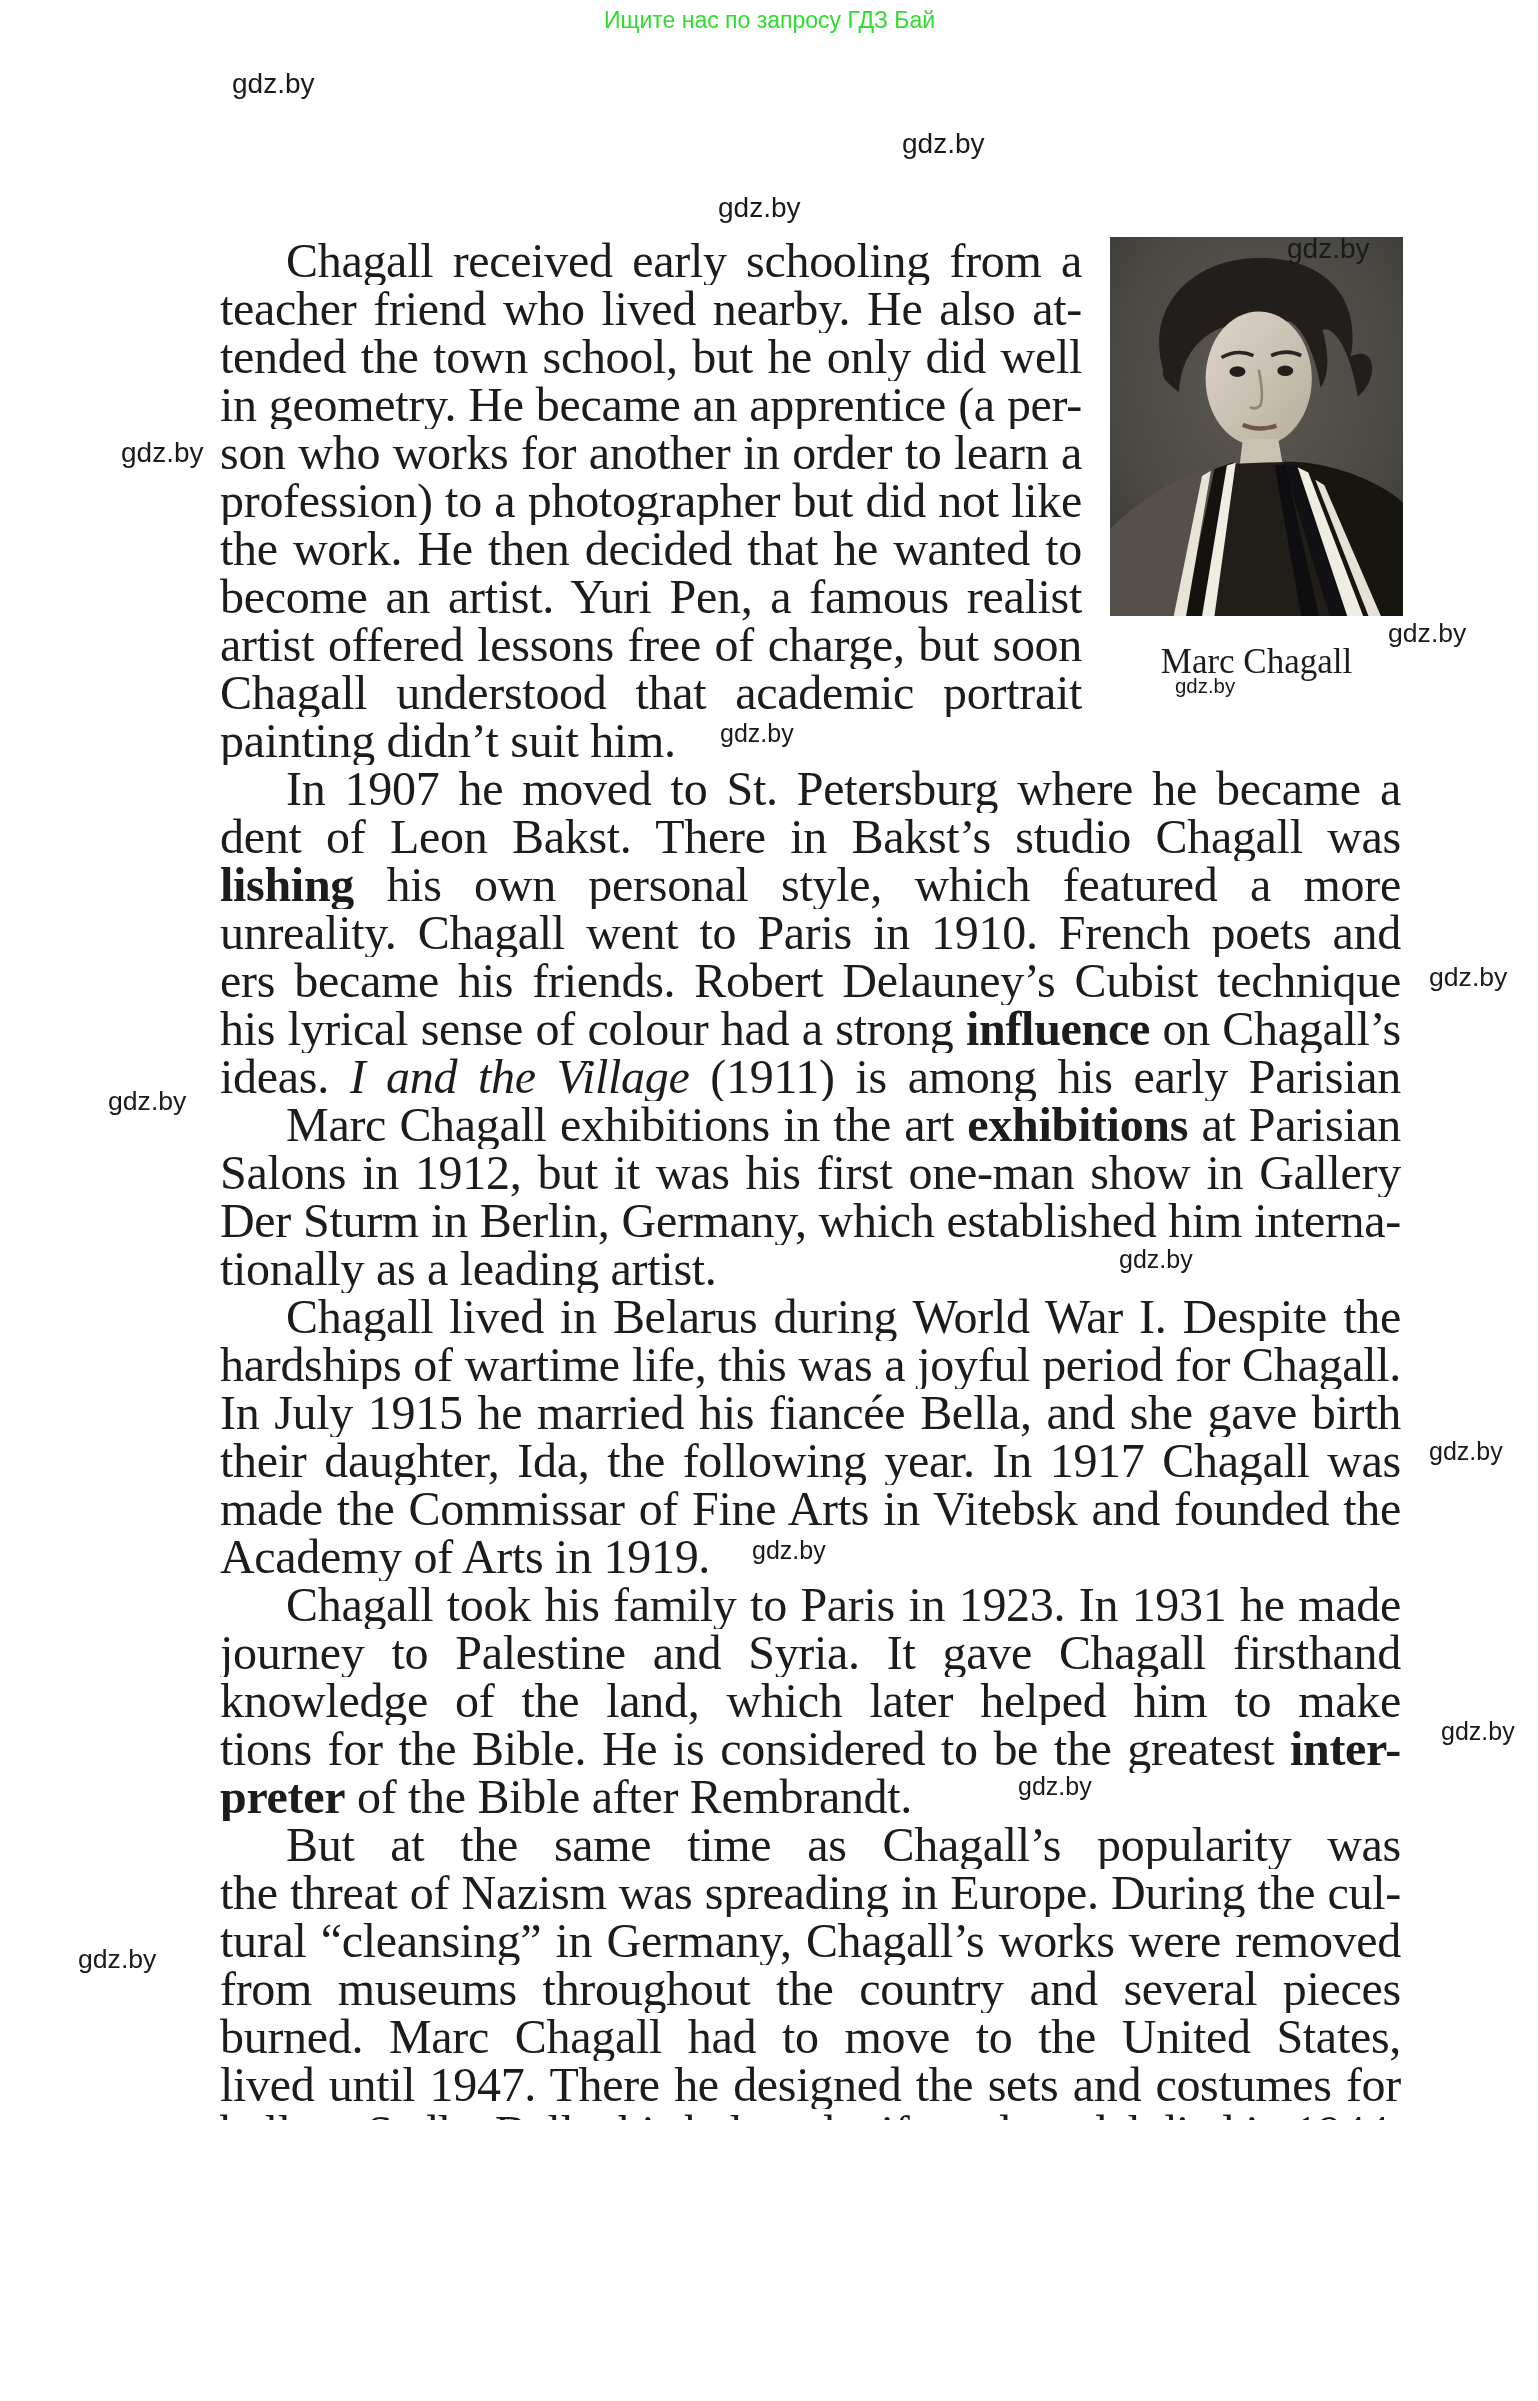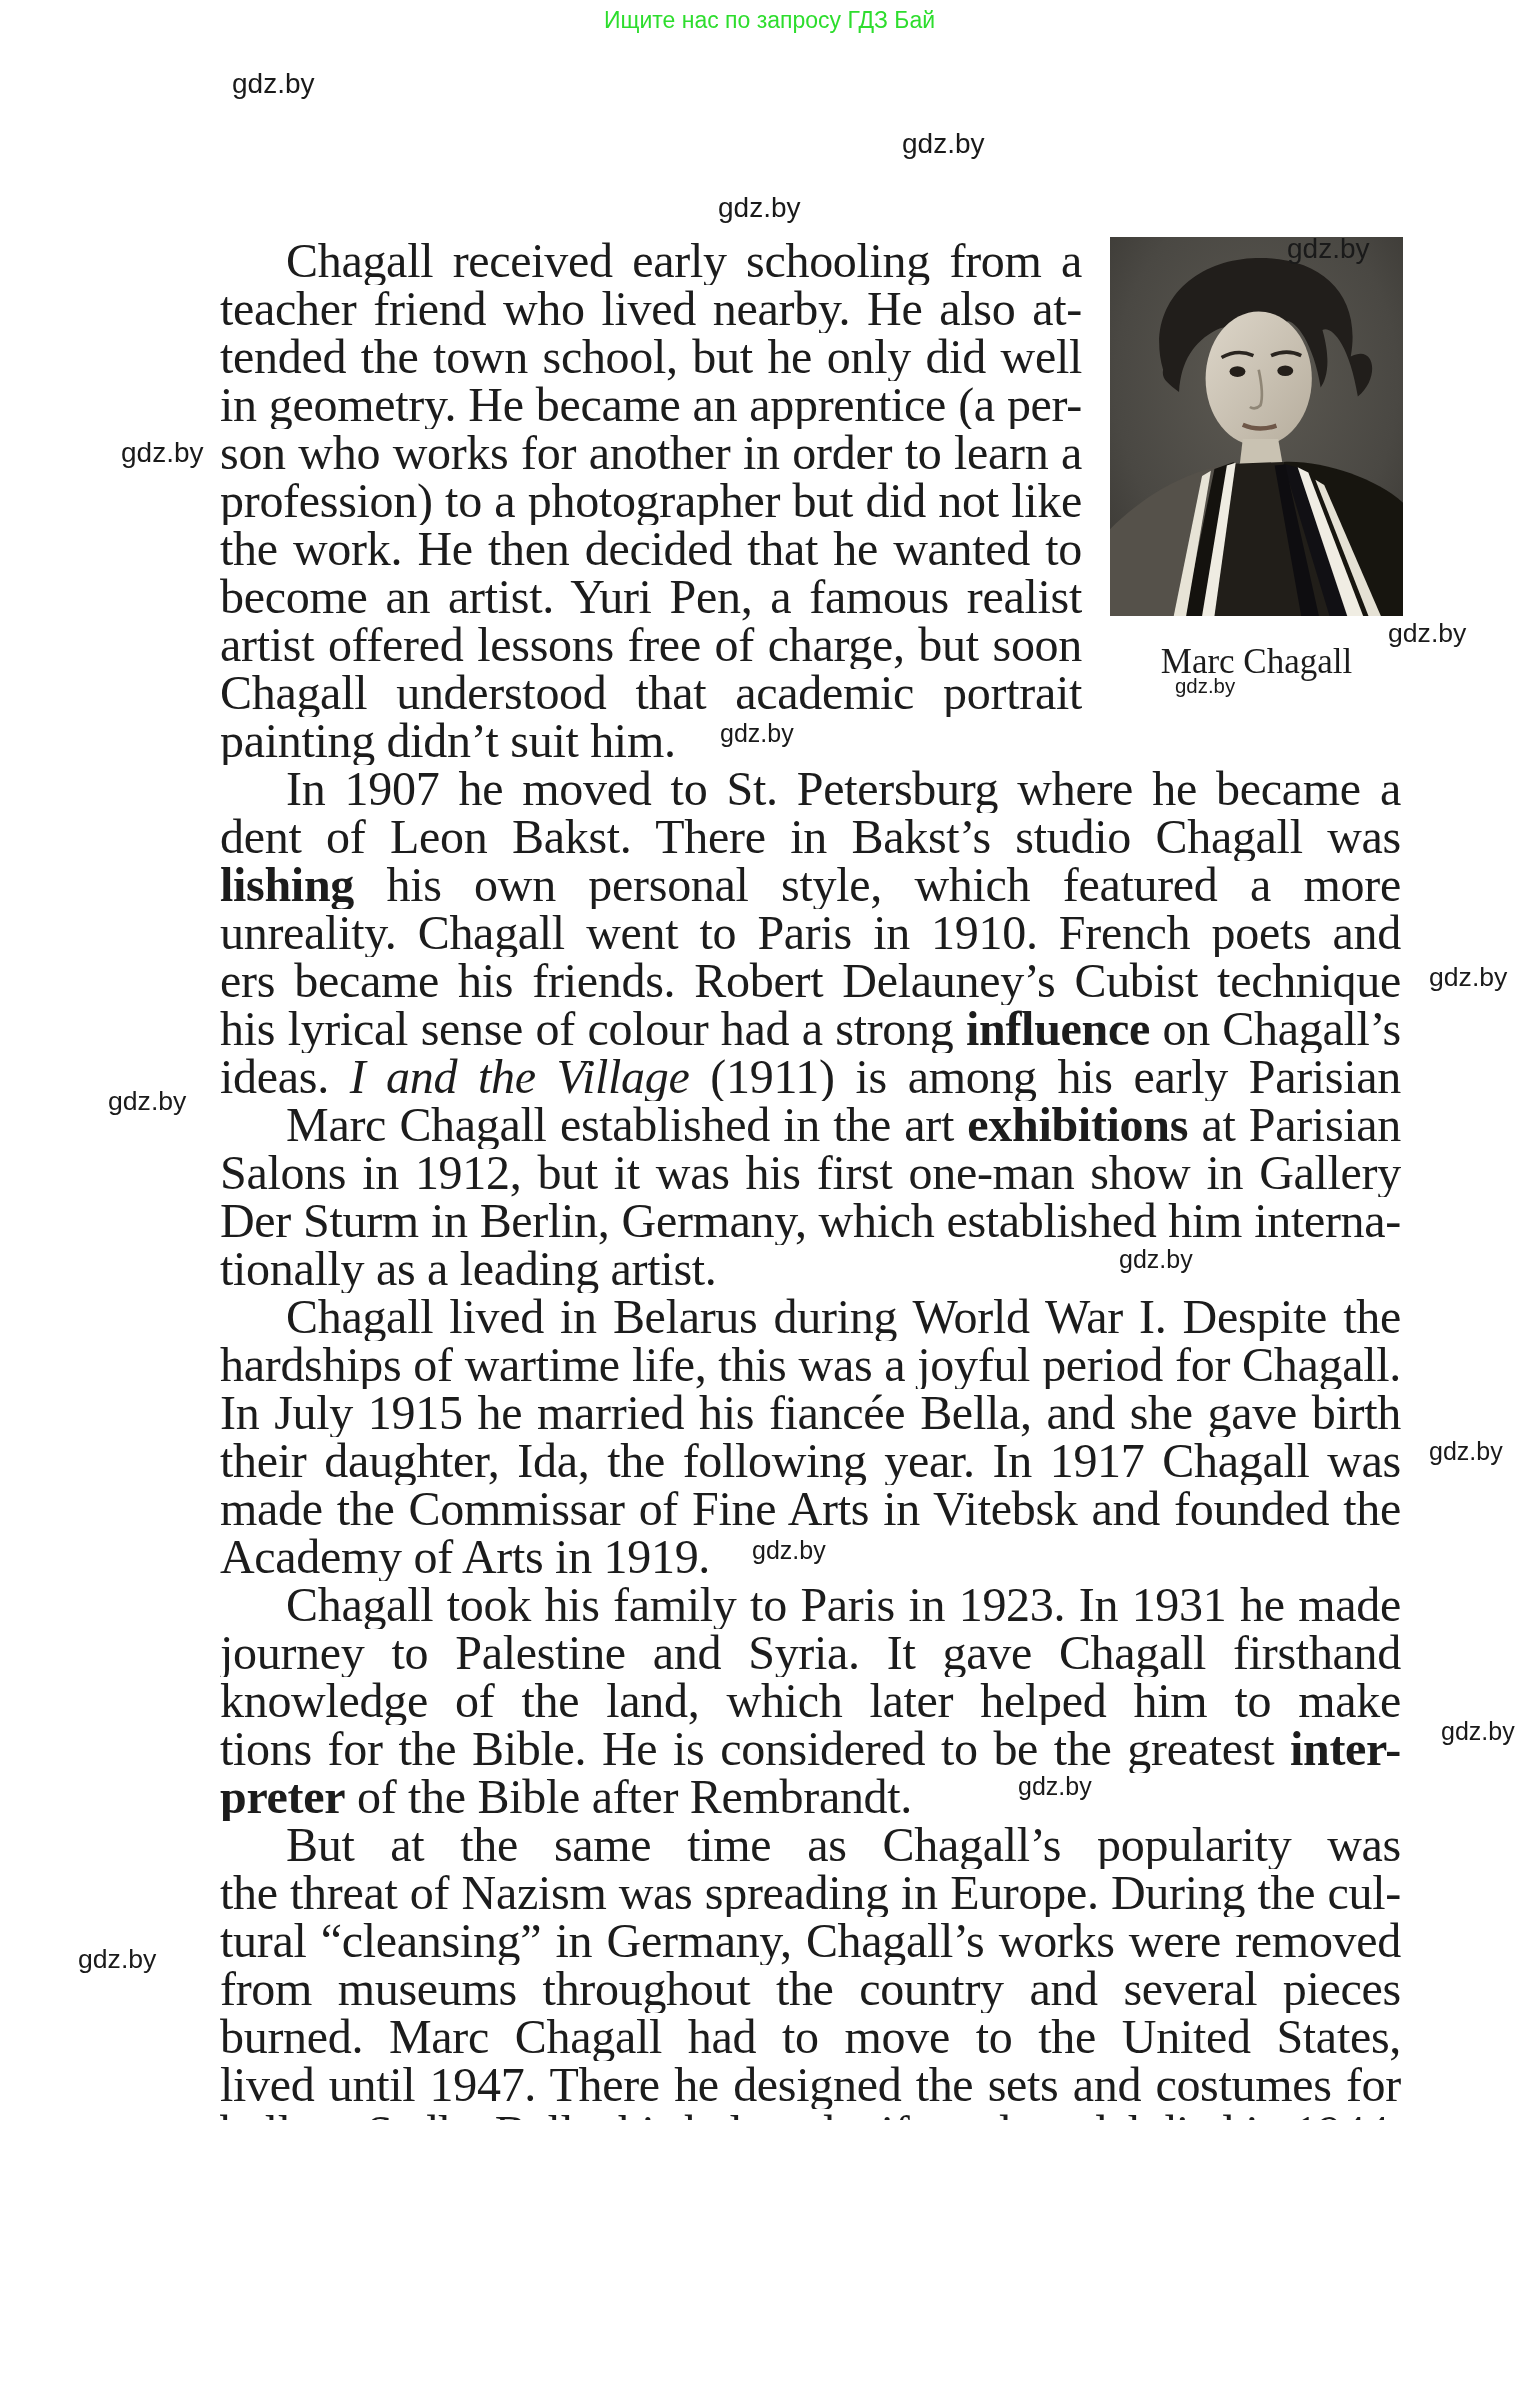--- a/index.html
+++ b/index.html
@@ -149,21 +149,21 @@
       <div class="para">
         <div class="line first"><span>In 1907 he moved to St. Petersburg where he became a stu-</span></div>
         <div class="line"><span>dent of Leon Bakst. There in Bakst’s studio Chagall was </span><b>estab-</b></div>
         <div class="line"><b>lishing</b><span> his own personal style, which featured a more dreamlike</span></div>
         <div class="line"><span>unreality. Chagall went to Paris in 1910. French poets and paint-</span></div>
         <div class="line"><span>ers became his friends. Robert Delauney’s Cubist technique and</span></div>
         <div class="line"><span>his lyrical sense of colour had a strong </span><b>influence</b><span> on Chagall’s</span></div>
         <div class="line last"><span>ideas. </span><i>I and the Village</i><span> (1911) is among his early Parisian works.</span></div>
       </div>
       <div class="para">
-        <div class="line first"><span>Marc Chagall established in the art </span><b>exhibitions</b><span> at Parisian</span></div>
+        <div class="line first"><span>Marc Chagall exhibitions in the art </span><b>exhibitions</b><span> at Parisian</span></div>
         <div class="line"><span>Salons in 1912, but it was his first one-man show in Gallery</span></div>
         <div class="line"><span>Der Sturm in Berlin, Germany, which established him interna-</span></div>
         <div class="line last"><span>tionally as a leading artist.</span></div>
       </div>
       <div class="para">
         <div class="line first"><span>Chagall lived in Belarus during World War I. Despite the</span></div>
         <div class="line"><span>hardships of wartime life, this was a joyful period for Chagall.</span></div>
         <div class="line"><span>In July 1915 he married his fiancée Bella, and she gave birth to</span></div>
         <div class="line"><span>their daughter, Ida, the following year. In 1917 Chagall was</span></div>
         <div class="line"><span>made the Commissar of Fine Arts in Vitebsk and founded the</span></div>

